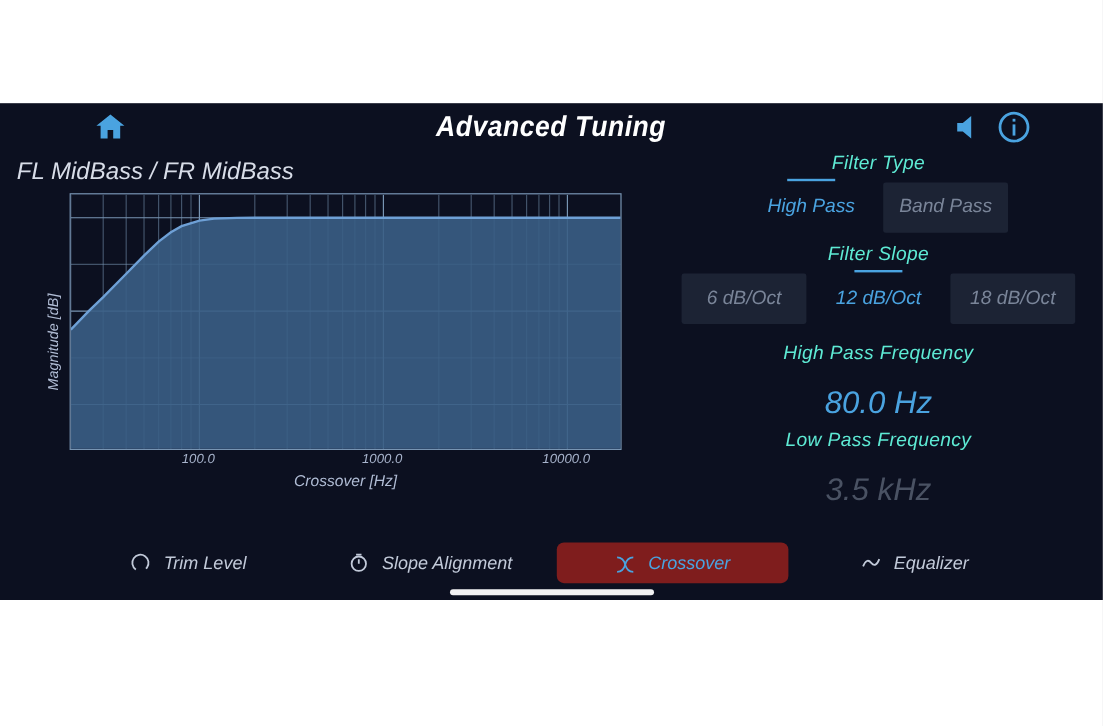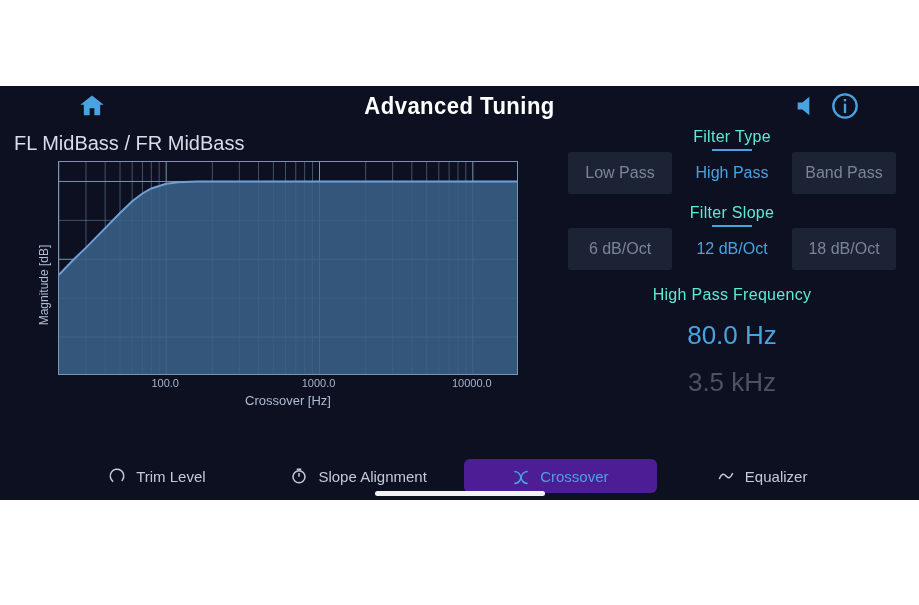--- a/index.html
+++ b/index.html
@@ -4,20 +4,21 @@
 <style>
   * { box-sizing: border-box; margin: 0; padding: 0; }
   html, body { width: 919px; height: 605px; background: #fff; font-family: "Helvetica Neue", Arial, sans-serif; }
   .app {
     position: absolute;
     left: 0; top: 86px;
     width: 919px; height: 414px;
     background: #0c1020;
     color: #cfd6e4;
     overflow: hidden;
+    font-style: italic;
   }
   
   .header {
     position: relative;
     height: 40px;
     display: flex;
     align-items: center;
     justify-content: center;
   }
   .title {
@@ -93,32 +94,32 @@
   }
   .seg-btn.center { background:transparent; color:#4aa3e0; position:relative; }
   .seg-btn.center::before {
     content:""; position:absolute; top:-3px; left:32px; right:32px; height:2px; background:#4aa3e0;
   }
   .freq-value { text-align:center; font-size:26px; color:#4aa3e0; padding:10px 0 6px 0; font-family:"Arial Narrow",Arial,sans-serif; cursor:pointer; }
   .freq-value.dim { color:#4a5263; }
   
   .tabbar {
     position:absolute; left:0; right:0; bottom:0; height:48px;
-    display:flex; align-items:center; justify-content:center; gap:8px;
+    display:flex; align-items:flex-start; justify-content:center; gap:8px;
     padding: 0 60px;
   }
   .tab {
     flex: 1 1 0;
     height:34px;
     display:flex; align-items:center; justify-content:center; gap:10px;
     color:#c2cad9; font-size:15px;
     border-radius:6px;
     cursor:pointer;
   }
-  .tab.active { background:#4c1d95; color:#4aa3e0; }
+  .tab.active { background:#7f1d1d; color:#4aa3e0; }
   .tab svg { width:18px; height:18px; }
   .home-ind { position:absolute; left:50%; bottom:4px; transform:translateX(-50%); width:170px; height:5px; border-radius:3px; background:#fff; opacity:.95; }
 </style>
 </head>
 <body>
 
 <div class="app">
 
   <div class="header">
     <span class="home-icon">
@@ -196,35 +197,35 @@
           <span class="x-tick" style="left:260.53px">1000.0</span>
           <span class="x-tick" style="left:413.87px">10000.0</span>
         </div>
         <div class="x-axis-label">Crossover [Hz]</div>
       </div>
     </div>
 
     <div class="right-pane">
       <div class="section-label">Filter Type</div>
       <div class="seg-row">
-        <div class="seg-btn">Low Pass</div>
         <div class="seg-btn center">High Pass</div>
         <div class="seg-btn">Band Pass</div>
       </div>
 
       <div class="section-label">Filter Slope</div>
       <div class="seg-row">
         <div class="seg-btn">6 dB/Oct</div>
         <div class="seg-btn center">12 dB/Oct</div>
         <div class="seg-btn">18 dB/Oct</div>
       </div>
 
       <div class="section-label" style="padding-top:8px">High Pass Frequency</div>
       <div class="freq-value">80.0 Hz</div>
 
+      <div class="section-label">Low Pass Frequency</div>
       <div class="freq-value dim">3.5 kHz</div>
     </div>
   </div>
 
   <div class="tabbar">
     <div class="tab">
       <svg viewBox="0 0 24 24">
           <circle cx="12" cy="12" r="9" fill="none" stroke="#c2cad9" stroke-width="2" stroke-dasharray="44 12" transform="rotate(125 12 12)"></circle>
         </svg>
       <span>Trim Level</span>

